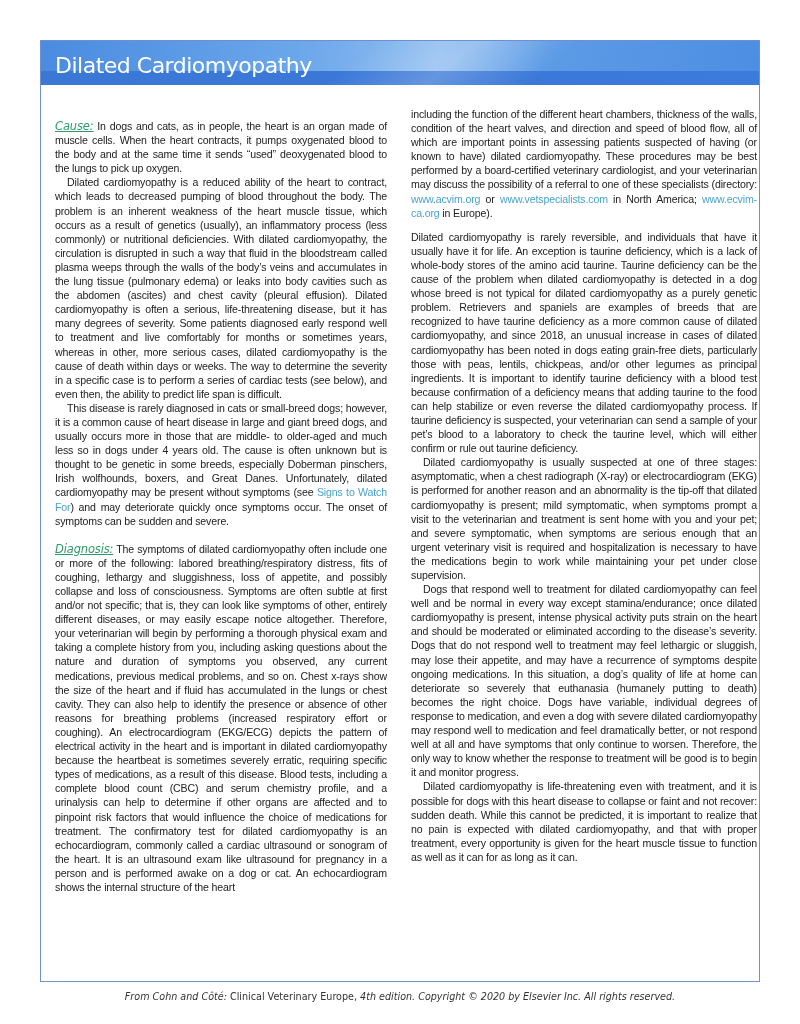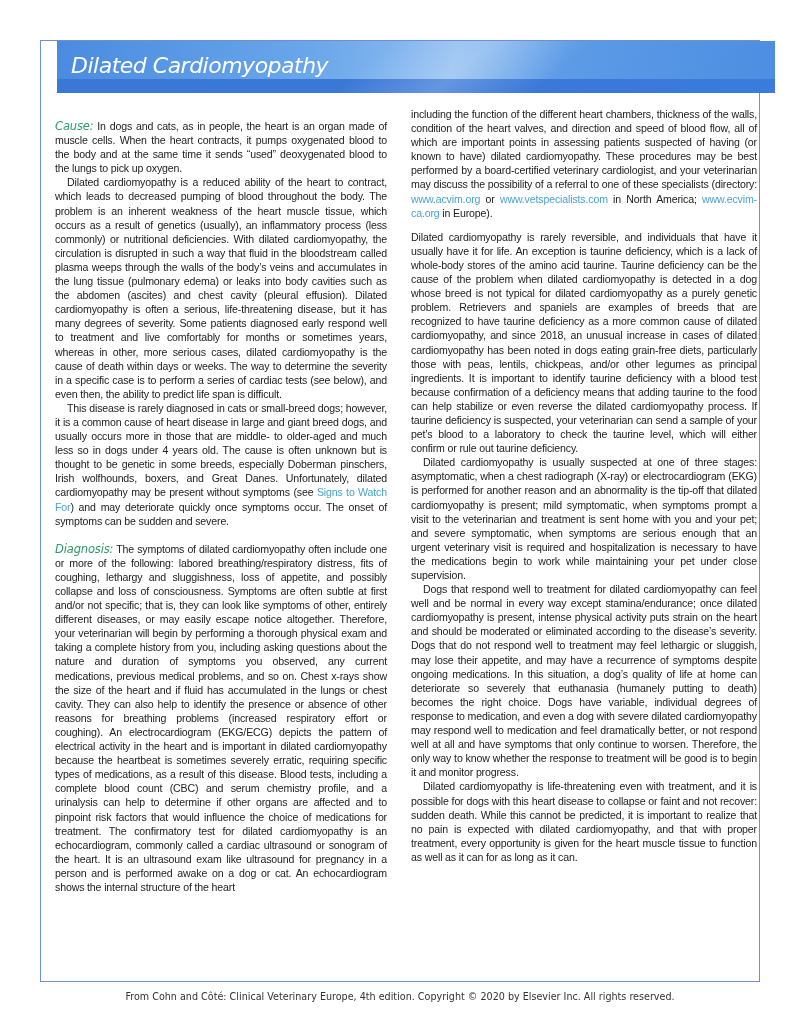--- a/index.html
+++ b/index.html
@@ -2,24 +2,23 @@
 <html><head>
   <meta charset="utf-8">
   <style>
     html, body { margin: 0; padding: 0; background: #ffffff; }
     body { width: 800px; height: 1024px; position: relative; overflow: hidden; }
     .frame {
       position: absolute; left: 40px; top: 40px; width: 720px; height: 942px;
       border: 1px solid #6f8fcf; box-sizing: border-box; background: #fff;
     }
     .banner {
-      position: absolute; left: 16px; top: 0; width: 100%; height: 52px;
+      position: absolute; left: 0; top: 0; width: 100%; height: 44px;
       background: linear-gradient(100deg, #4a8be0 0%, #6aa6ea 35%, #8fbdf0 55%, #5d9be6 70%, #4d8ee3 100%);
       overflow: hidden;
-      font-style: italic;
     }
     .banner::before {
       content: ""; position: absolute; left: 0; right: 0; bottom: 0; height: 14px;
       background: linear-gradient(90deg, #3b78d6, #3a78d8 60%, #3b7bdb);
     }
     .banner::after {
       content: ""; position: absolute; left: 260px; top: -30px; width: 260px; height: 140px;
       background: linear-gradient(120deg, rgba(255,255,255,0) 20%, rgba(255,255,255,0.22) 50%, rgba(255,255,255,0) 80%);
       transform: skewX(-30deg);
     }
@@ -34,28 +33,28 @@
     .section-head {
       font-family: "DejaVu Sans", sans-serif; font-weight: bold; font-size: 13.5px;
       color: #2a2a7a; border-bottom: 1px solid #b7b7c8; padding-bottom: 1px; margin: 0 0 1px 0;
       letter-spacing: -0.2px;
     }
     p {
       font-family: "Liberation Sans", sans-serif; font-size: 10.6px; line-height: 14.1px;
       color: #222; margin: 0; text-align: justify; letter-spacing: -0.15px;
     }
     p.indent { text-indent: 12px; }
-    .lead { font-family: "DejaVu Sans", sans-serif; font-style: italic; color: #2e9a6a; font-size: 11.5px; }
+    .lead { font-family: "DejaVu Sans", sans-serif; font-style: italic; color: #2e9a6a; font-size: 11.5px; text-decoration: underline; }
     .link { color: #4aa3cf; margin-top: 16px; }
     .gap { height: 14px; }
     .footer {
       position: absolute; left: 0; width: 800px; top: 991px; text-align: center;
       font-family: "DejaVu Sans", sans-serif; font-size: 9.6px; color: #333;
     }
-    .footer .it { }
+    .footer .it { font-style: italic; }
   </style>
 </head>
 <body>
 
 <div class="frame">
   <div class="banner">
     <div class="banner-title">Dilated Cardiomyopathy</div>
   </div>
 
   <div class="cols">

